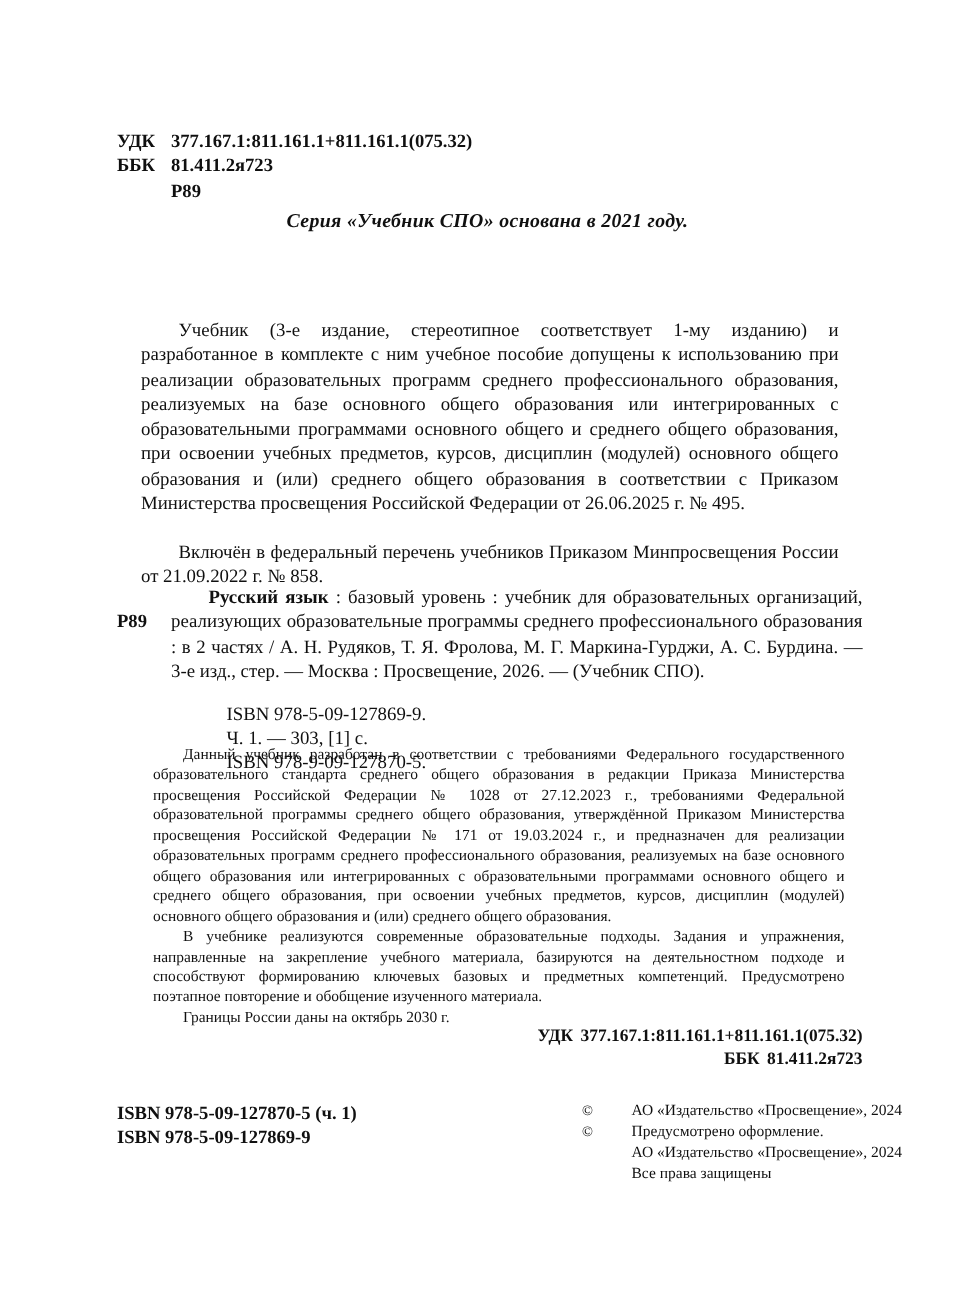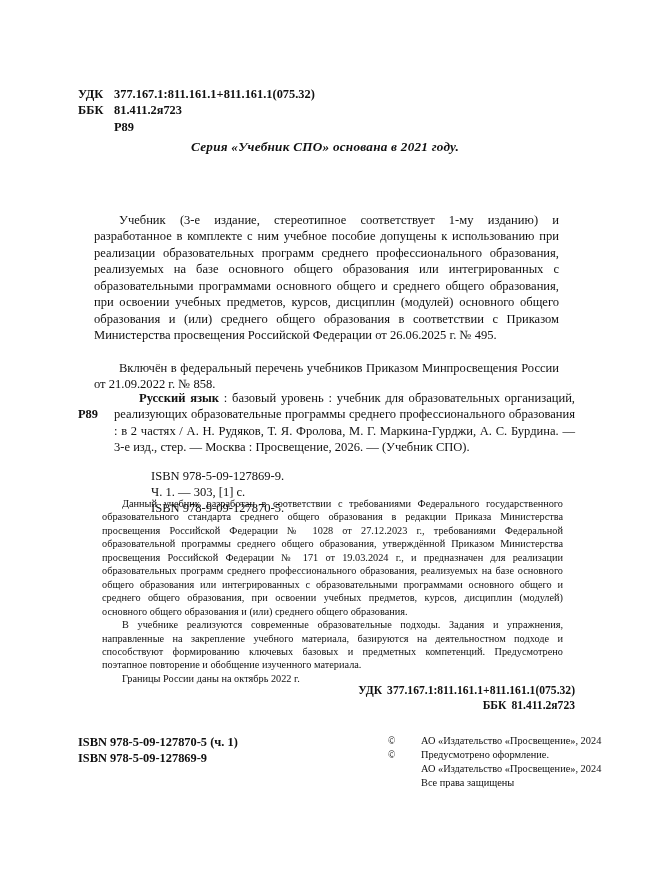--- a/index.html
+++ b/index.html
@@ -229,21 +229,21 @@
         <li>ISBN 978-5-09-127869-9.</li>
         <li>Ч. 1. — 303, [1] с.</li>
         <li>ISBN 978-9-09-127870-5.</li>
       </ul>
     </div>
   </div>
 
   <div class="annotation">
     <p>Данный учебник разработан в соответствии с требованиями Федерального государственного образовательного стандарта среднего общего образования в редакции Приказа Министерства просвещения Российской Федерации № 1028 от 27.12.2023 г., требованиями Федеральной образовательной программы среднего общего образования, утверждённой Приказом Министерства просвещения Российской Федерации № 171 от 19.03.2024 г., и предназначен для реализации образовательных программ среднего профессионального образования, реализуемых на базе основного общего образования или интегрированных с образовательными программами основного общего и среднего общего образования, при освоении учебных предметов, курсов, дисциплин (модулей) основного общего образования и (или) среднего общего образования.</p>
     <p>В учебнике реализуются современные образовательные подходы. Задания и упражнения, направленные на закрепление учебного материала, базируются на деятельностном подходе и способствуют формированию ключевых базовых и предметных компетенций. Предусмотрено поэтапное повторение и обобщение изученного материала.</p>
-    <p>Границы России даны на октябрь 2022 г.</p>
+    <p>Границы России даны на октябрь 2030 г.</p>
   </div>
 
   <div class="classifier-bottom">
     <span class="row">
       <span class="cb-label">УДК</span><span>377.167.1:811.161.1+811.161.1(075.32)</span>
     </span>
     <span class="row">
       <span class="cb-label">ББК</span><span>81.411.2я723</span>
     </span>
   </div>

